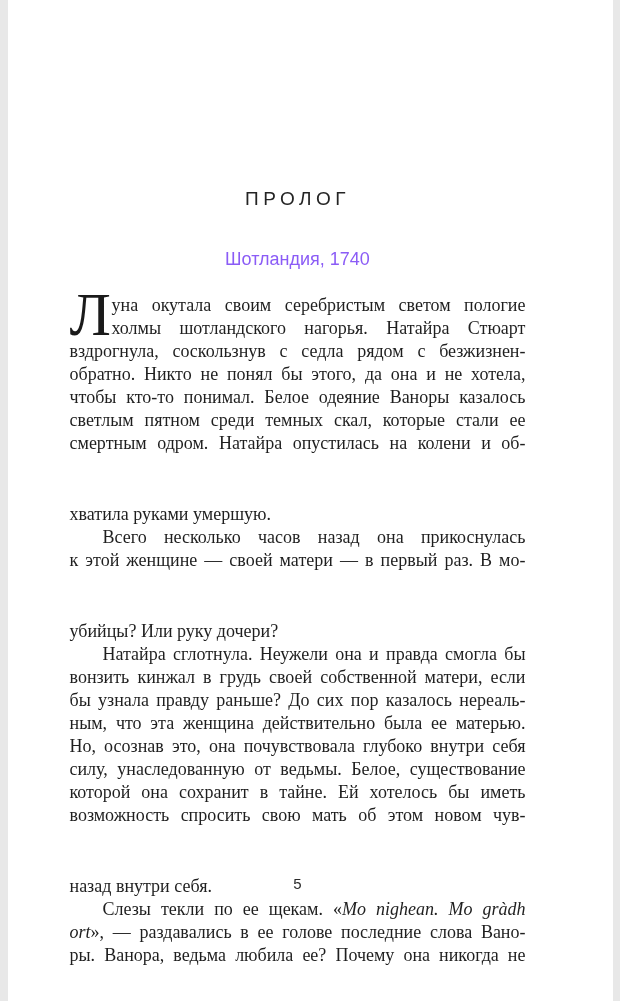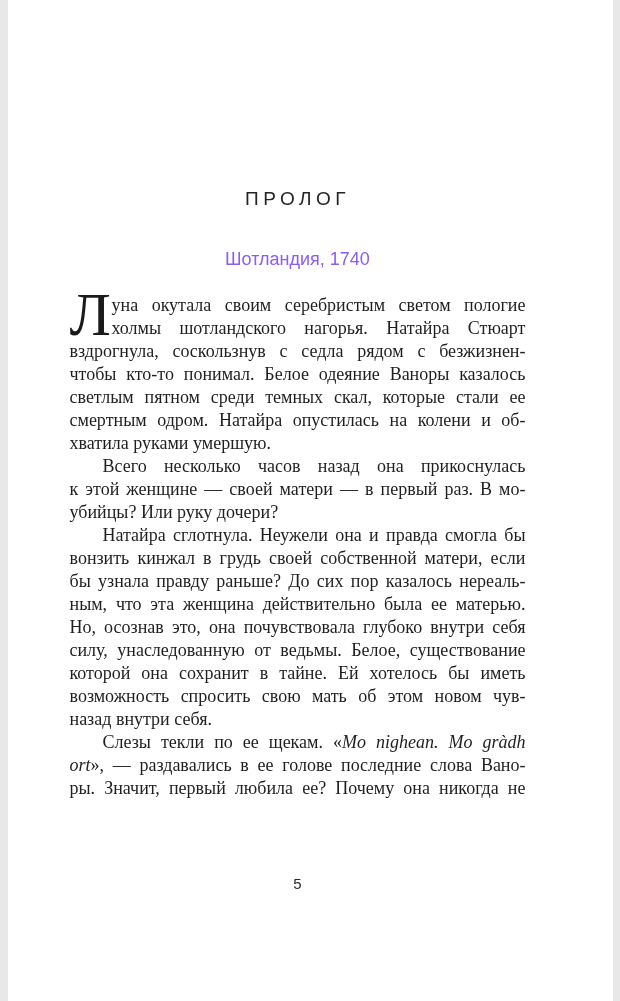--- a/index.html
+++ b/index.html
@@ -33,21 +33,21 @@
   .text{
     position:absolute;top:294px;left:62px;width:456px;
     font-size:18px;
     line-height:23px;
   }
   .line{
     height:23px;
     text-align:justify;
     text-align-last:justify;
   }
-  .line.last{text-align-last:left;}
+  .line.last{text-align-last:left;margin-top:48px;}
   .line.pad{padding-left:42px;}
   .line.indent{padding-left:33px;}
   .it{font-style:italic;}
   .dropcap{
     position:absolute;
     top:-10px;left:0;
     font-size:61px;
     line-height:1;
     font-weight:400;
     color:#1a1a1a;
@@ -64,34 +64,35 @@
 <body>
 
 <div class="page">
   <h1 class="heading">ПРОЛОГ</h1>
   <div class="subtitle">Шотландия, 1740</div>
   <div class="text">
     <span class="dropcap">Л</span>
   <div class="line pad"><span>уна окутала своим серебристым светом пологие</span></div>
       <div class="line pad"><span>холмы шотландского нагорья. Натайра Стюарт</span></div>
       <div class="line"><span>вздрогнула, соскользнув с седла рядом с безжизнен-</span></div>
+      <div class="line"><span>обратно. Никто не понял бы этого, да она и не хотела,</span></div>
       <div class="line"><span>чтобы кто-то понимал. Белое одеяние Ваноры казалось</span></div>
       <div class="line"><span>светлым пятном среди темных скал, которые стали ее</span></div>
       <div class="line"><span>смертным одром. Натайра опустилась на колени и об-</span></div>
       <div class="line last"><span>хватила руками умершую.</span></div>
       <div class="line indent"><span>Всего несколько часов назад она прикоснулась</span></div>
       <div class="line"><span>к этой женщине — своей матери — в первый раз. В мо-</span></div>
       <div class="line last"><span>убийцы? Или руку дочери?</span></div>
       <div class="line indent"><span>Натайра сглотнула. Неужели она и правда смогла бы</span></div>
       <div class="line"><span>вонзить кинжал в грудь своей собственной матери, если</span></div>
       <div class="line"><span>бы узнала правду раньше? До сих пор казалось нереаль-</span></div>
       <div class="line"><span>ным, что эта женщина действительно была ее матерью.</span></div>
       <div class="line"><span>Но, осознав это, она почувствовала глубоко внутри себя</span></div>
       <div class="line"><span>силу, унаследованную от ведьмы. Белое, существование</span></div>
       <div class="line"><span>которой она сохранит в тайне. Ей хотелось бы иметь</span></div>
       <div class="line"><span>возможность спросить свою мать об этом новом чув-</span></div>
       <div class="line last"><span>назад внутри себя.</span></div>
       <div class="line indent"><span>Слезы текли по ее щекам. «</span><span class="it">Mo nighean. Mo gràdh</span></div>
       <div class="line"><span class="it">ort</span><span>», — раздавались в ее голове последние слова Вано-</span></div>
-      <div class="line"><span>ры. Значит, первый любила ее? Почему она никогда не</span></div>
+      <div class="line"><span>ры. Ванора, ведьма любила ее? Почему она никогда не</span></div>
     </div>
   <div class="folio">5</div>
 </div>
 
 </body></html>

